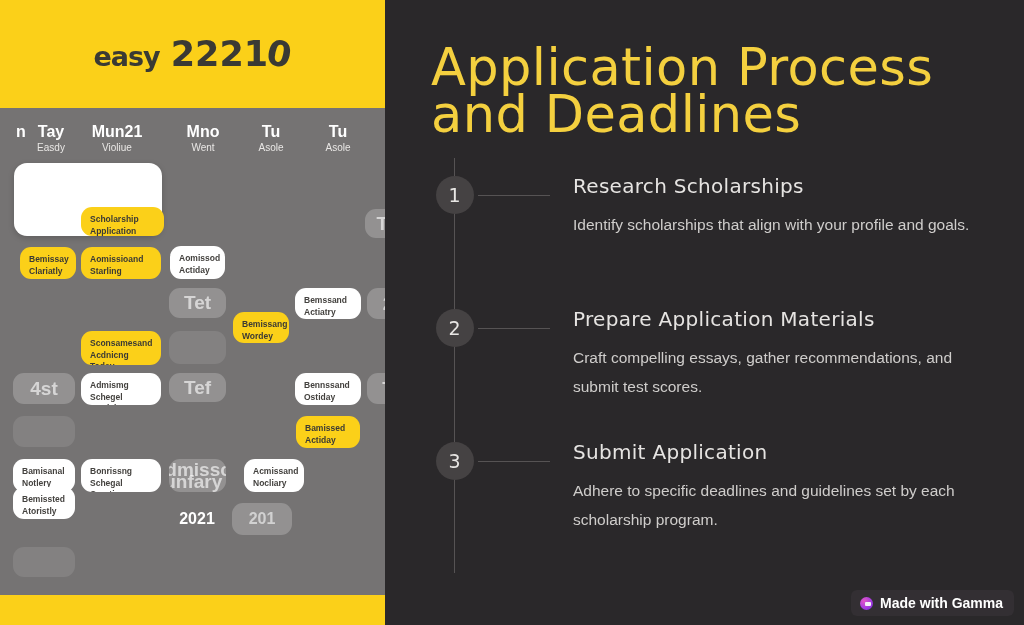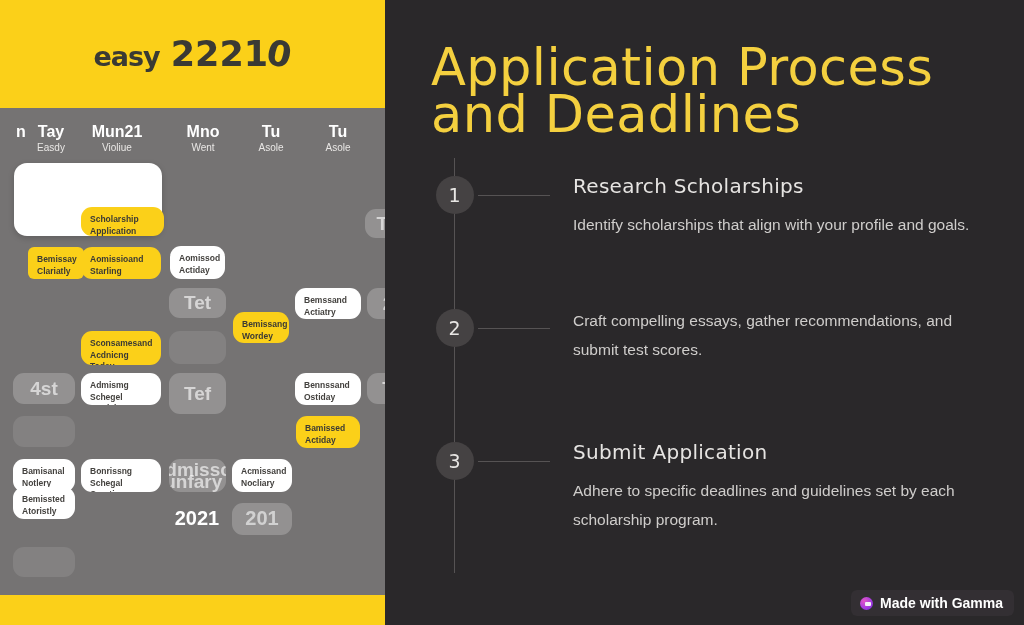--- a/index.html
+++ b/index.html
@@ -95,21 +95,21 @@
     line-height: 11.5px;
     font-weight: bold;
     filter: blur(0.45px);
     overflow: hidden;
   }
   .pill.yellow { background: #fbd019; color: #3b3a35; }
   .pill.white  { background: #ffffff; color: #44423f; }
   .pill.ghost  { background: rgba(255,255,255,0.22); color: rgba(255,255,255,0.62); }
   .pill.blank  { background: rgba(255,255,255,0.10); }
   .pill.big-num {
-    font-size: 20px;
+    font-size: 16px;
     font-weight: bold;
     padding: 0;
     display: flex;
     align-items: center;
     justify-content: center;
     background: transparent;
     color: #ffffff;
   }
   .pill.ghost.big-num {
     background: rgba(255,255,255,0.22);
@@ -299,40 +299,40 @@
           </div>
           <div class="col-head" style="left: 372px; width: 66px;">
             <span class="ch-main">C</span>
             <span class="ch-sub"></span>
           </div>
         </div>
       <div class="white-card" style="left:14px; top:55px; width:148px; height:73px;"></div>
       <div id="pills-host">
           <div class="pill yellow" style="left: 81px; top: 99px; width: 83px; height: 29px;">Scholarship Application</div>
           <div class="pill ghost center" style="left: 365px; top: 101px; width: 44px; height: 29px;">Te</div>
-          <div class="pill yellow" style="left: 28px; top: 139px; width: 56px; height: 32px; border-radius: 6px;">Bemissay Clariatly</div>
+          <div class="pill yellow" style="left: 20px; top: 139px; width: 56px; height: 32px;">Bemissay Clariatly</div>
           <div class="pill yellow" style="left: 81px; top: 139px; width: 80px; height: 32px;">Aomissioand Starling</div>
           <div class="pill white" style="left: 170px; top: 138px; width: 55px; height: 33px;">Aomissod Actiday</div>
           <div class="pill ghost center" style="left: 169px; top: 180px; width: 57px; height: 30px;">Tet</div>
           <div class="pill yellow" style="left: 233px; top: 180px; width: 56px; height: 31px; margin-top: 24px;">Bemissang Wordey</div>
           <div class="pill white" style="left: 295px; top: 180px; width: 66px; height: 31px;">Bemssand Actiatry</div>
           <div class="pill ghost center" style="left: 367px; top: 180px; width: 42px; height: 31px;">2</div>
           <div class="pill yellow" style="left: 81px; top: 223px; width: 80px; height: 34px;">Sconsamesand Acdnicng Today</div>
           <div class="pill blank" style="left: 169px; top: 223px; width: 57px; height: 33px;"></div>
           <div class="pill ghost center" style="left: 13px; top: 265px; width: 62px; height: 31px;">4st</div>
           <div class="pill white" style="left: 81px; top: 265px; width: 80px; height: 32px;">Admismg Schegel Ctaricing</div>
-          <div class="pill ghost center" style="left: 169px; top: 265px; width: 57px; height: 41px;">Tef</div>
+          <div class="pill ghost center" style="left: 169px; top: 265px; width: 57px; height: 29px;">Tef</div>
           <div class="pill white" style="left: 295px; top: 265px; width: 66px; height: 32px;">Bennssand Ostiday</div>
           <div class="pill ghost center" style="left: 367px; top: 265px; width: 42px; height: 31px;">T</div>
           <div class="pill blank" style="left: 13px; top: 308px; width: 62px; height: 31px;"></div>
           <div class="pill yellow" style="left: 296px; top: 308px; width: 64px; height: 32px;">Bamissed Actiday</div>
           <div class="pill white" style="left: 13px; top: 351px; width: 62px; height: 33px;">Bamisanal Notlery</div>
           <div class="pill white" style="left: 81px; top: 351px; width: 80px; height: 33px;">Bonrissng Schegal Crenting</div>
           <div class="pill ghost center" style="left: 169px; top: 351px; width: 57px; height: 33px;">Admissod Sunfary</div>
-          <div class="pill white" style="left: 232px; top: 351px; width: 60px; height: 33px;">Acmissand Nocliary</div>
+          <div class="pill white" style="left: 244px; top: 351px; width: 60px; height: 33px;">Acmissand Nocliary</div>
           <div class="pill white" style="left: 13px; top: 379px; width: 62px; height: 32px;">Bemissted Atoristly</div>
           <div class="pill big-num" style="left: 168px; top: 395px; width: 58px; height: 32px;">2021</div>
           <div class="pill ghost big-num" style="left: 232px; top: 395px; width: 60px; height: 32px;">201</div>
           <div class="pill blank" style="left: 13px; top: 439px; width: 62px; height: 30px;"></div>
         </div>
     </div>
 
     <div class="footer-bar"></div>
   </div>
 
@@ -352,20 +352,21 @@
               <h2 class="step-title">Research Scholarships</h2>
               <p class="step-desc">Identify scholarships that align with your profile and goals.</p>
             </div>
           </div>
           <div class="step">
             <div class="step-marker">
               <div class="step-circle">2</div>
             </div>
             <div class="step-connector"></div>
             <div class="step-body">
+              <h2 class="step-title">Prepare Application Materials</h2>
               <p class="step-desc">Craft compelling essays, gather recommendations, and submit test scores.</p>
             </div>
           </div>
           <div class="step">
             <div class="step-marker">
               <div class="step-circle">3</div>
             </div>
             <div class="step-connector"></div>
             <div class="step-body">
               <h2 class="step-title">Submit Application</h2>

